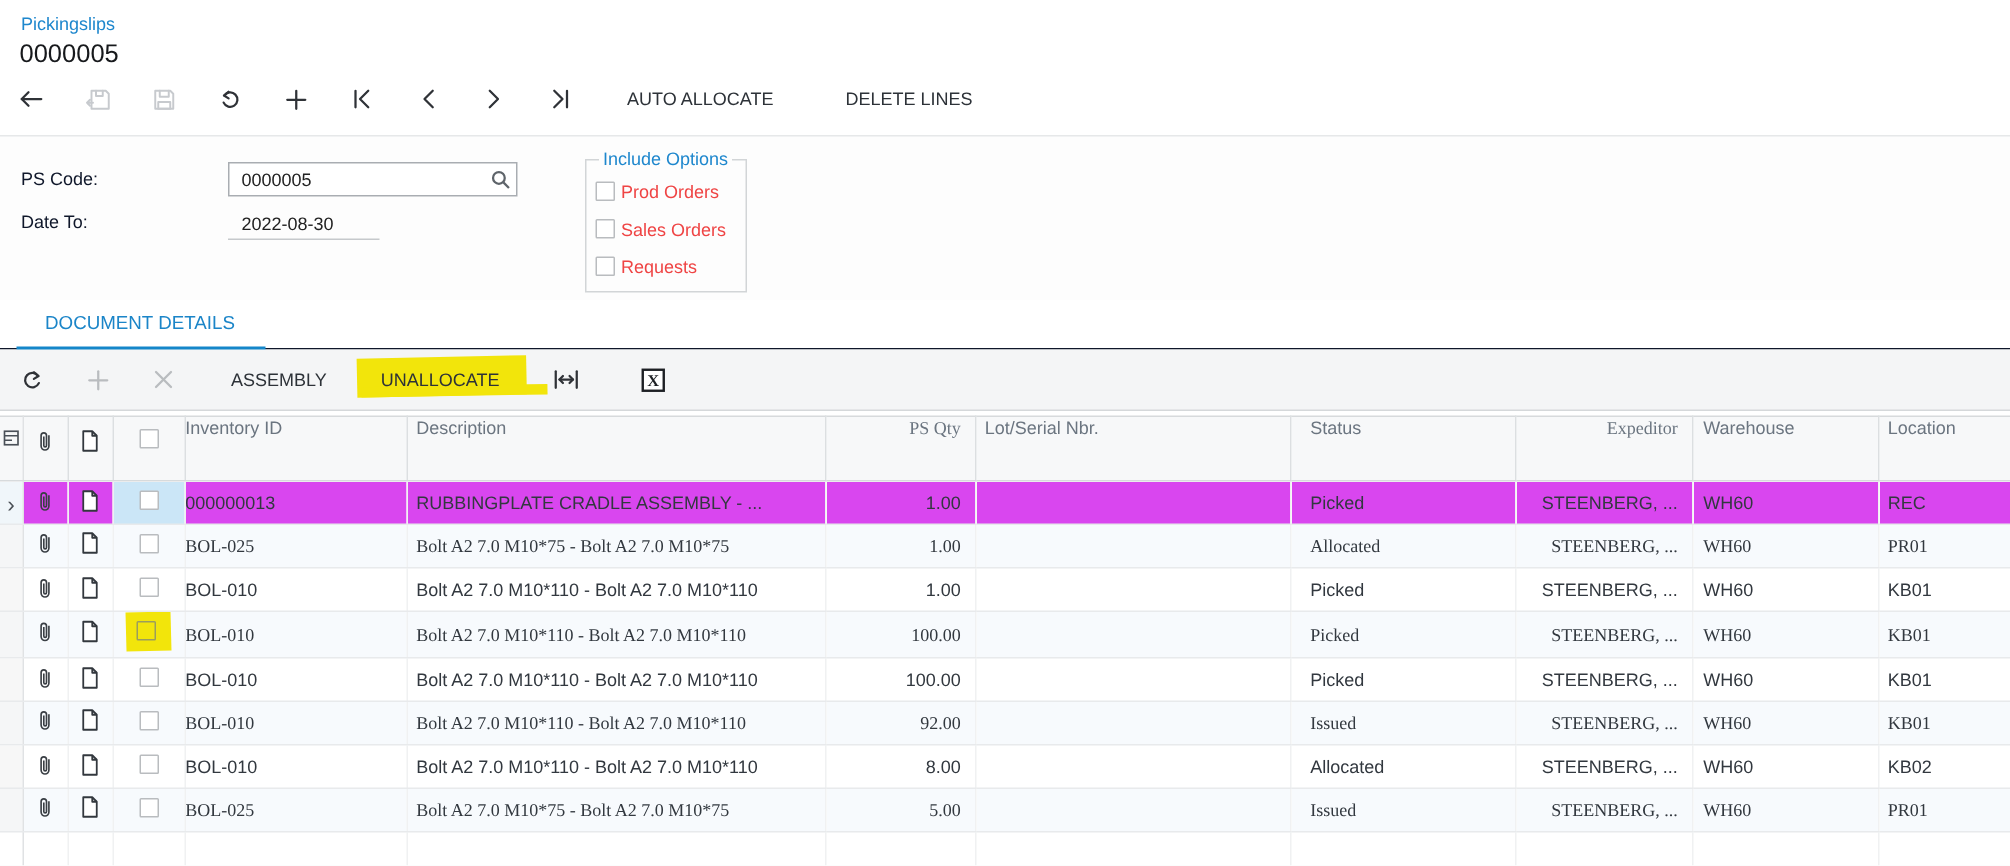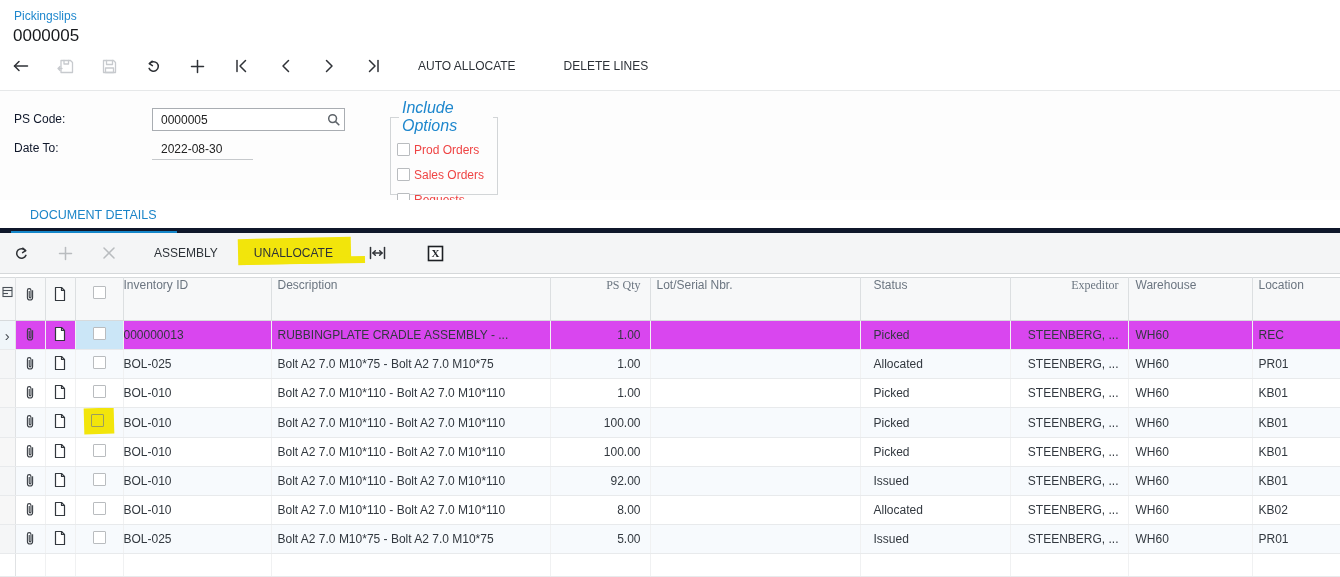--- a/index.html
+++ b/index.html
@@ -26,27 +26,27 @@
   
   .form-panel{position:absolute;left:0;top:90px;width:100%;height:143px;border-top:1px solid #e6e8e9;background:#fdfdfd;}
   .flabel{position:absolute;color:#0f172a;font-size:12px;}
   .ps-input{position:absolute;left:152px;top:17px;width:193px;height:23px;border:1px solid #a9adb2;background:#fff;
             display:flex;align-items:center;}
   .ps-input input{border:none;outline:none;flex:1;font-family:inherit;font-size:12px;color:#222;padding:0 4px 0 8px;background:transparent;}
   .ps-lookup{width:20px;height:20px;display:flex;align-items:center;justify-content:center;cursor:pointer;background:none;border:none;padding:0;}
   .date-field{position:absolute;left:152px;top:47px;width:101px;height:22px;border-bottom:1px solid #c6c9cc;
               padding-left:9px;display:flex;align-items:center;color:#222;}
   .inc-opts{position:absolute;left:390px;top:8px;width:108px;height:96px;border:1px solid #d2d5d7;margin:0;padding:2px 4px 0 6px;}
-  .inc-opts legend{color:#1e87cd;font-size:16px;padding:0 3px;margin-left:2px;font-style:italic;}
+  .inc-opts legend{color:#1e87cd;font-size:12px;padding:0 3px;margin-left:2px;}
   .opt-row{display:flex;align-items:center;height:25px;cursor:pointer;}
   .cb{display:inline-block;width:13px;height:13px;border:1px solid #b9bcbf;background:#fff;border-radius:1px;flex:none;}
   .opt-row .lbl{margin-left:4px;color:#ef4444;white-space:nowrap;}
 
   
-  .tabbar{position:absolute;left:0;top:200px;width:100%;height:33px;border-bottom:5px solid #0f172a;background:#fff;}
+  .tabbar{position:absolute;left:0;top:200px;width:100%;height:33px;border-bottom:1px solid #0f172a;background:#fff;}
   .tab{position:absolute;left:11px;top:0;height:33px;padding:8px 20px 0 19px;color:#1b85c8;font-size:12.5px;cursor:pointer;}
   .tab .underline{position:absolute;left:0;right:0;bottom:-1px;height:3px;background:#1486c9;}
 
   
   .gridbar{position:absolute;left:0;top:233px;width:100%;height:41px;background:#f4f5f6;border-bottom:1px solid #d5d8da;
            display:flex;align-items:center;padding-left:6px;}
   .gridbar .txtbtn{margin-right:6px;}
   .hl-wrap{position:relative;display:inline-block;margin-right:10px;}
   .hl-wrap .txtbtn{position:relative;z-index:1;margin-right:0;}
   .hl-wrap .mark{position:absolute;left:-6px;right:-8px;top:-2px;bottom:2px;background:#f2e50b;transform:rotate(-1.2deg);z-index:0;}
@@ -63,21 +63,21 @@
   thead th.num{text-align:right;padding-right:9px;font-family:Liberation Serif, serif;}
   thead th.icoh{padding:8px 0 0 0;text-align:center;}
   tbody td{height:29px;border-bottom:1px solid #e8eaec;border-right:1px solid #f0f1f2;padding-left:10px;color:#32383f;}
   tbody td.num{text-align:right;padding-right:9px;}
   tbody td.icoc{padding:0;text-align:center;}
   td.c-ind,th.c-ind{background:#f7f7f7;border-right:1px solid #e0e2e4;padding:0;text-align:center;}
   th.c-ind{background:#f7f8f9;}
   tr.sel td{background:#d946ef;}
   tr.sel td.c-ind{background:#f0f6fa;}
   tr.sel td.active-cell{background:#cbe6f7;}
-  tr.alt td{background:#f7fafd;}
+  tr.alt td{background:#f7fafd;font-family:Liberation Serif, serif;}
   tr.alt td.c-ind{background:#f5f6f7;}
   .rowptr{font-size:15px;color:#4a4f55;line-height:1;display:inline-block;transform:translateY(1px);}
   .chk-hl{position:relative;display:inline-block;width:30px;height:26px;}
   .chk-hl .yel{position:absolute;left:0;top:0;width:30px;height:26px;background:#f2e50b;transform:rotate(-1.5deg);}
   .chk-hl .cb{position:absolute;left:7px;top:6px;background:transparent;border-color:#9a9d5e;}
   tr.empty td{height:23px;border-bottom:1px solid #e8eaec;background:#fff;}
 </style>
 </head>
 <body>
 

